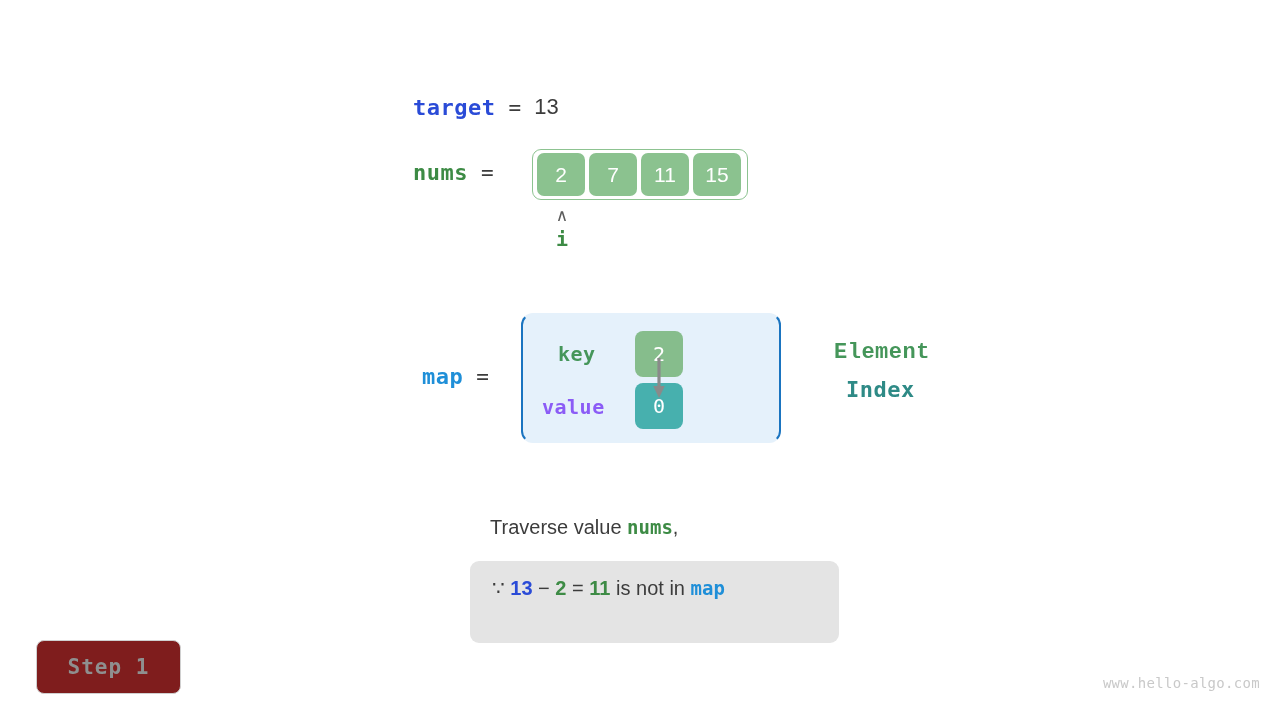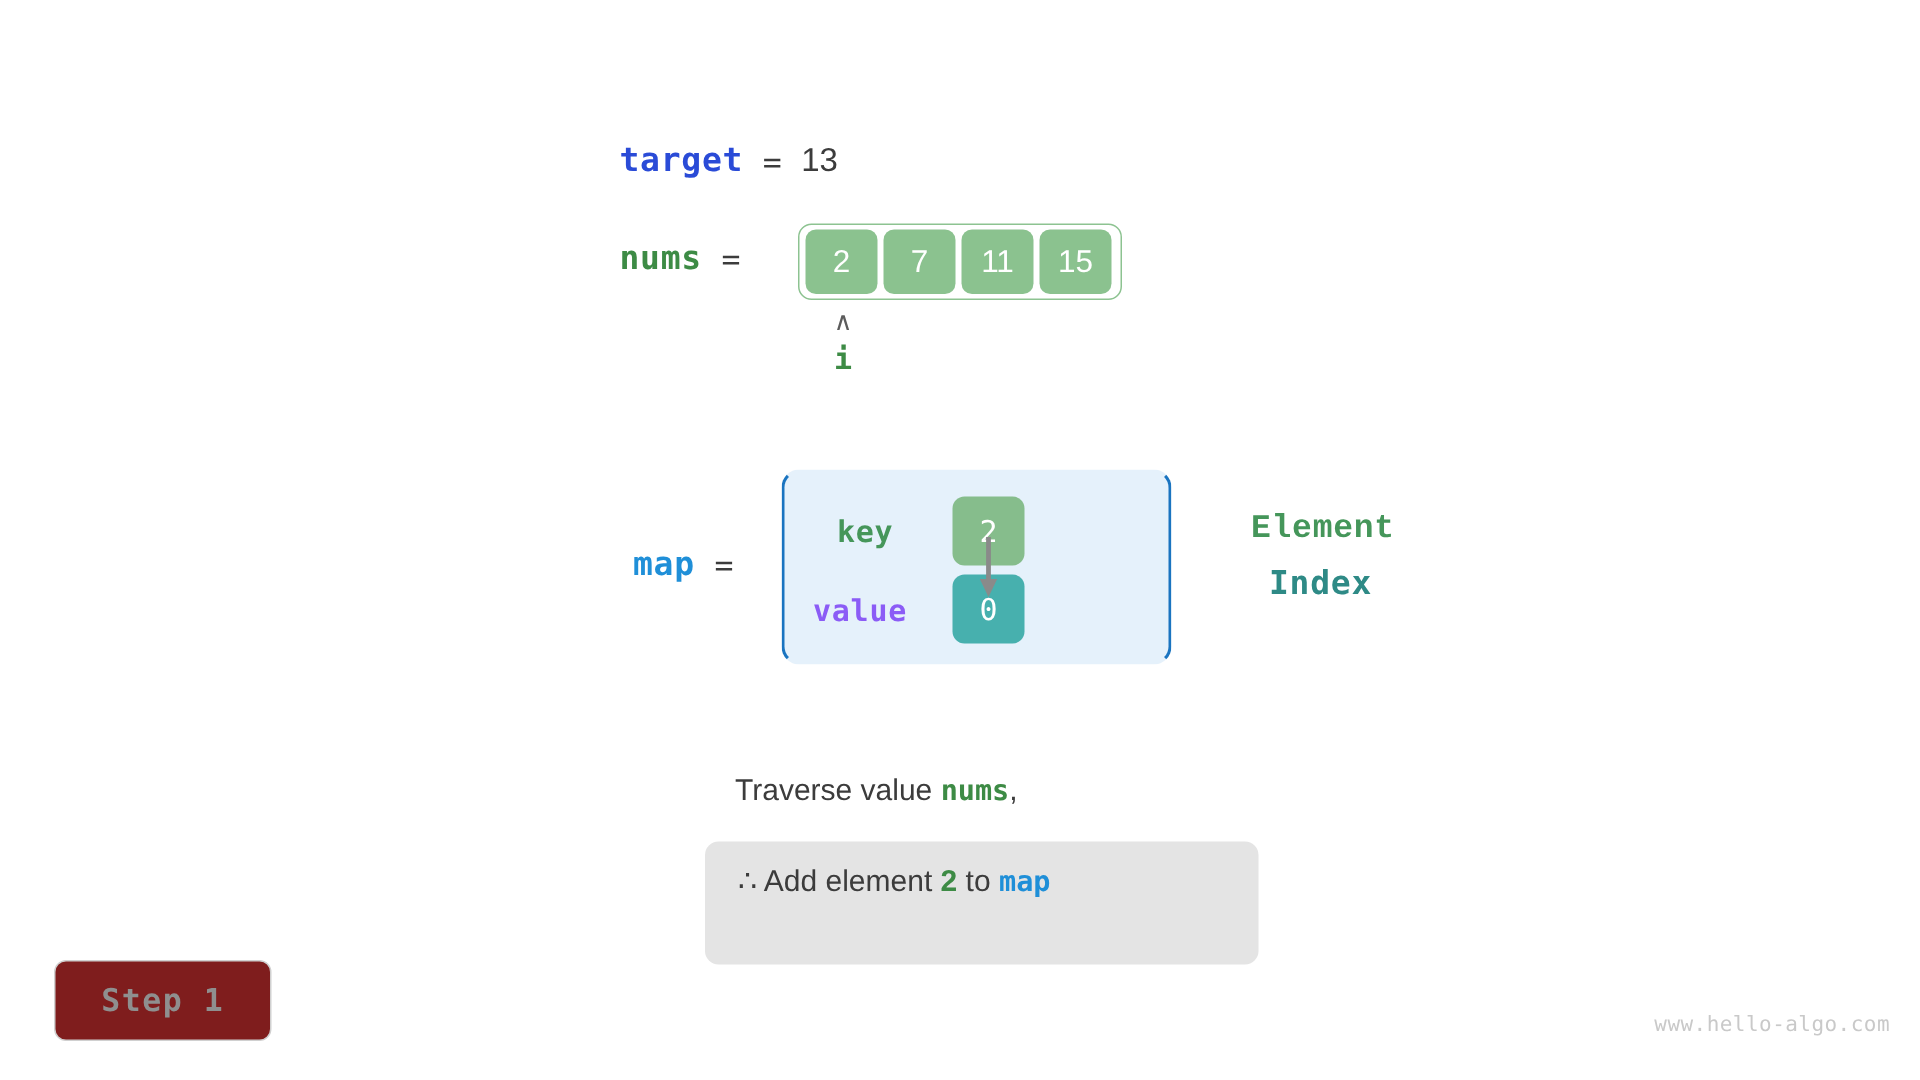--- a/index.html
+++ b/index.html
@@ -309,23 +309,26 @@
 
 <span class="side-label" id="element-label">Element</span>
 <span class="side-label" id="index-label">Index</span>
 
 <div id="traverse-line">
   <span>Traverse value </span><span class="kw-nums">nums</span><span>,</span>
 </div>
 
 <div id="explain-box">
   <div class="exp-line">
-    <span class="because">∴</span>
-    <span>Add element</span>
+    <span class="because">∵</span>
+    <span class="num-blue">13</span>
+    <span class="op">−</span>
     <span class="num-green">2</span>
-    <span>to</span>
+    <span class="op">=</span>
+    <span class="num-green">11</span>
+    <span>is not in</span>
     <span class="kw-map">map</span>
   </div>
 </div>
 
 <div id="step-badge">Step 1</div>
 
 <div id="watermark">www.hello-algo.com</div>
 
 </body></html>

